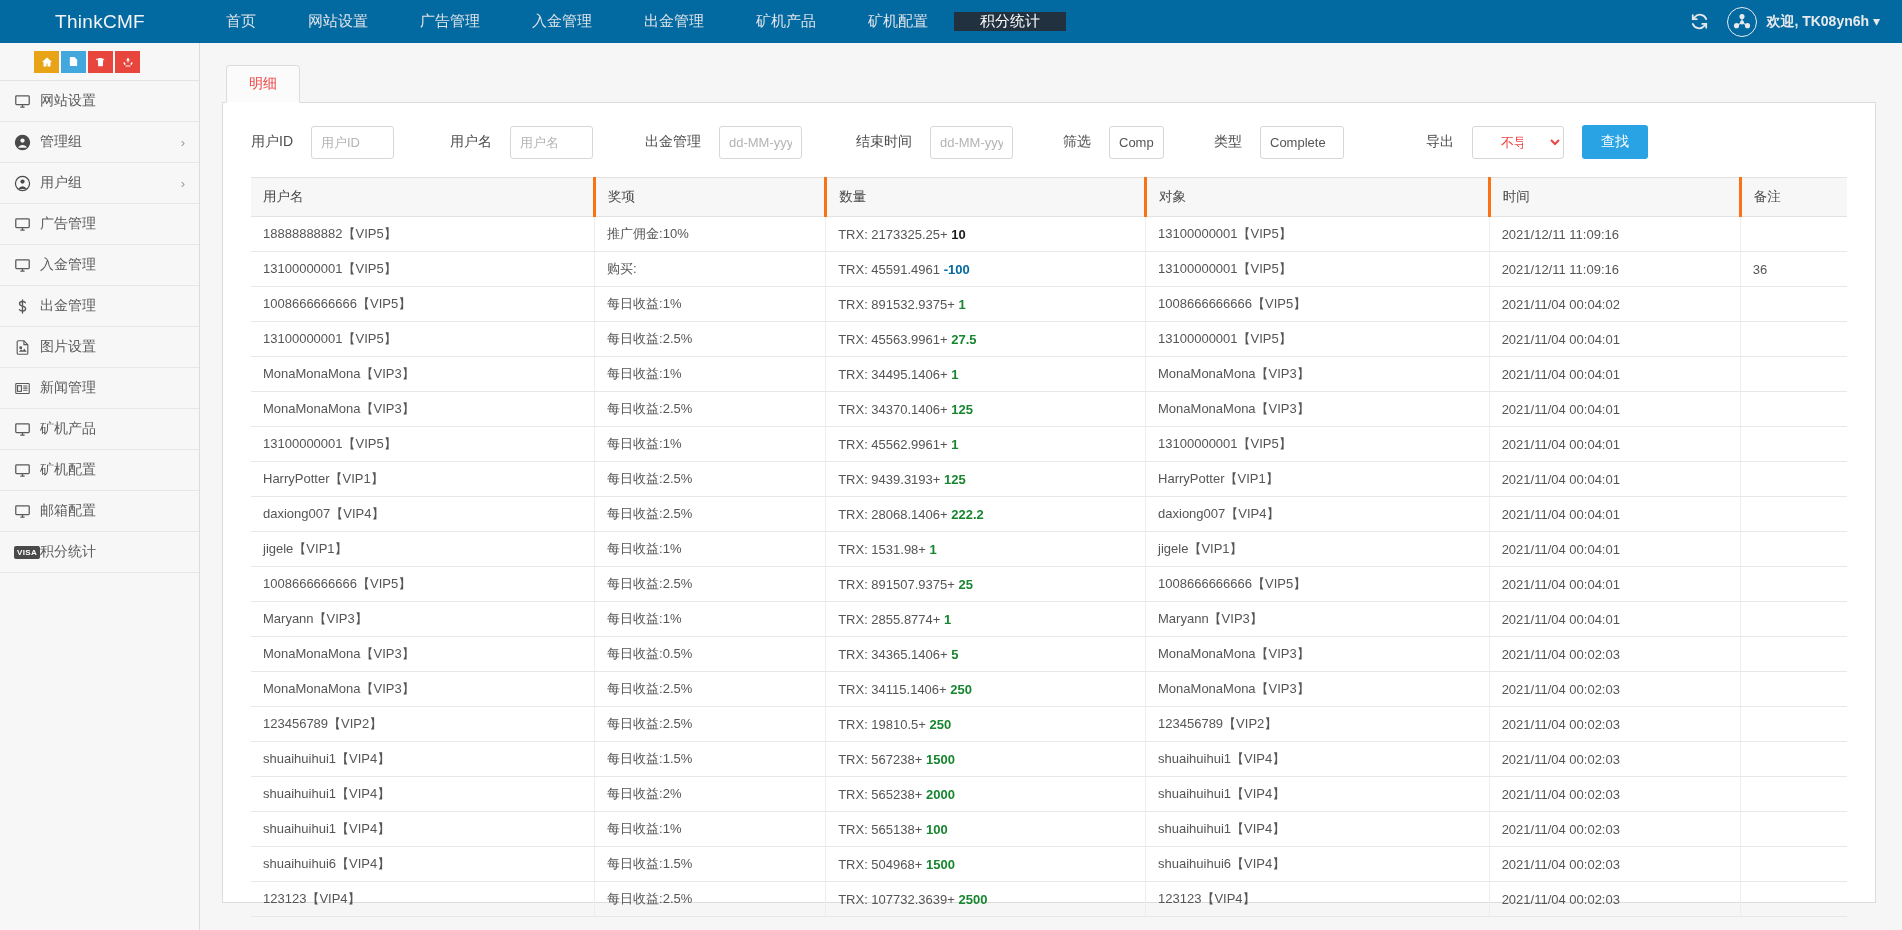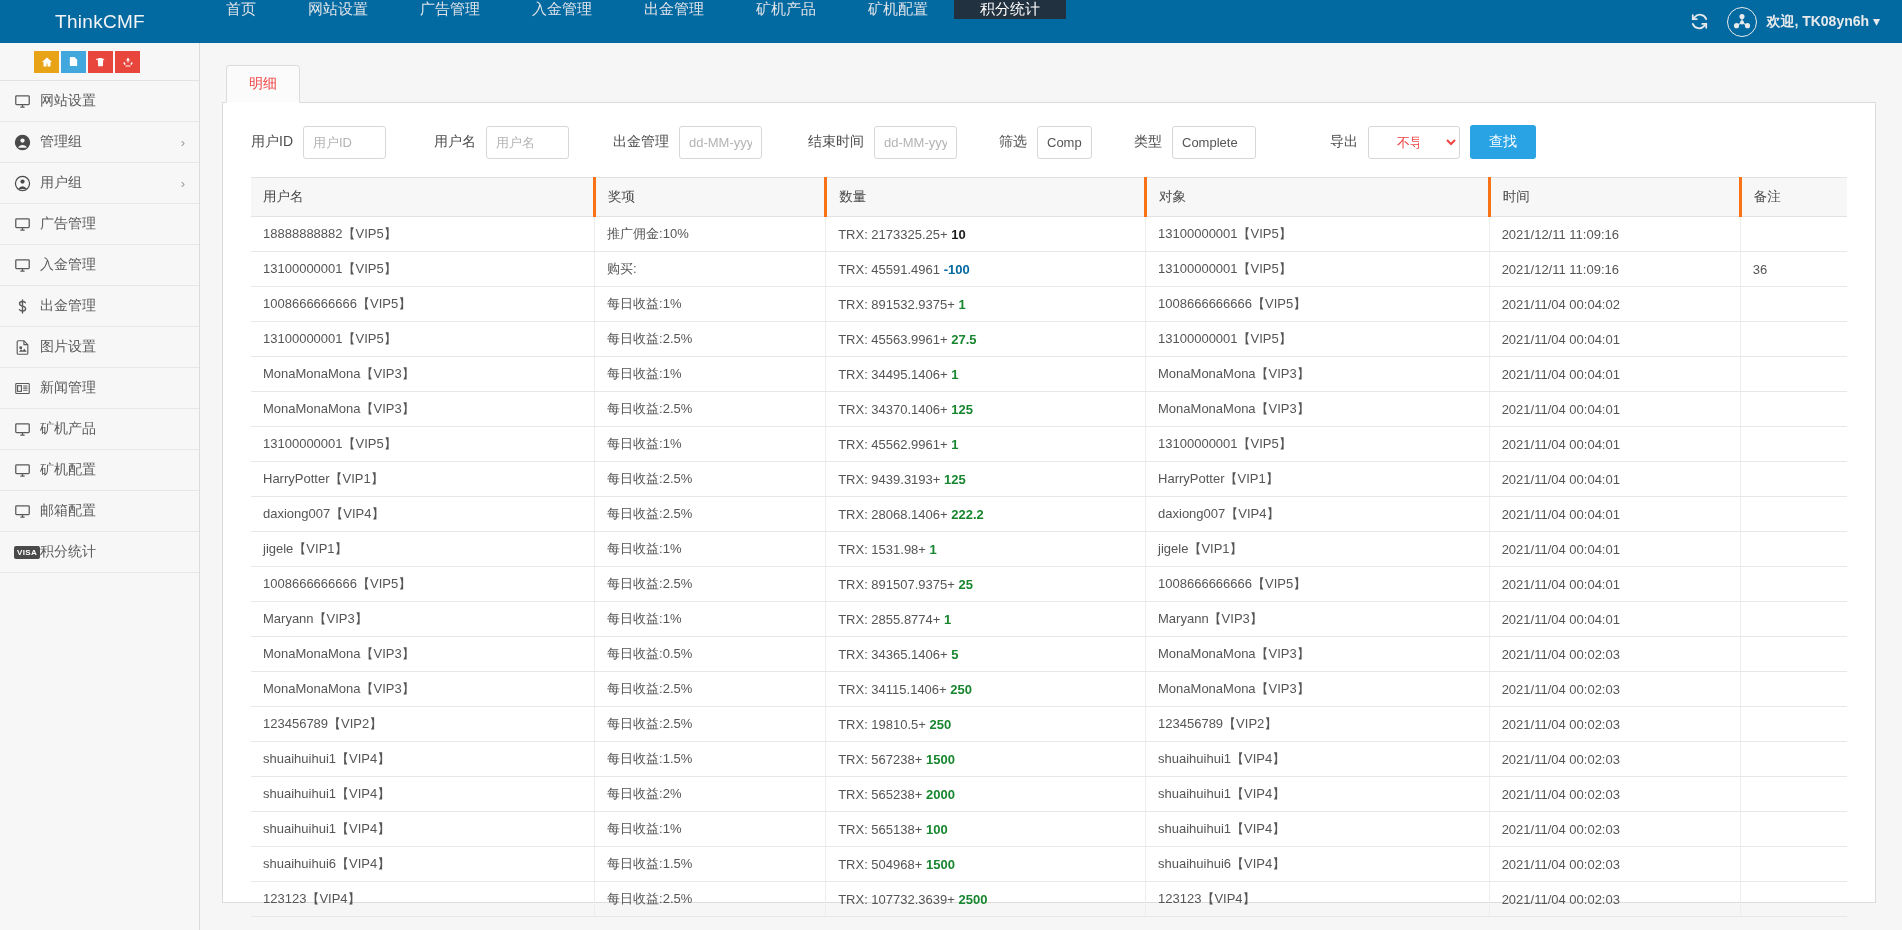--- a/index.html
+++ b/index.html
@@ -26,21 +26,21 @@
   .brand {
     width: 200px;
     display: flex;
     align-items: center;
     justify-content: center;
     font-size: 19px;
     color: #f3f4f5;
     letter-spacing: .3px;
     font-weight: 400;
   }
-  .nav-items { display: flex; align-items: flex-start; }
+  .nav-items { display: flex; align-items: center; }
   .nav-item {
     padding: 0 26px;
     display: flex;
     align-items: center;
     font-size: 15px;
     color: #dfe3e8;
     cursor: pointer;
     white-space: nowrap;
   }
   .nav-item.active { background: #22313f; color: #ffffff; }
@@ -153,21 +153,21 @@
     border-top: none;
     height: 800px;
     padding: 0;
   }
 
   
   .filter-bar {
     display: flex;
     align-items: center;
     padding: 22px 0 18px 28px;
-    gap: 0;
+    gap: 8px;
     flex-wrap: nowrap;
   }
   .f-label {
     font-size: 14px; color: #4d4d4d;
     margin-right: 10px; white-space: nowrap;
   }
   .f-input {
     height: 33px;
     border: 1px solid #d7d7d7;
     border-radius: 3px;

